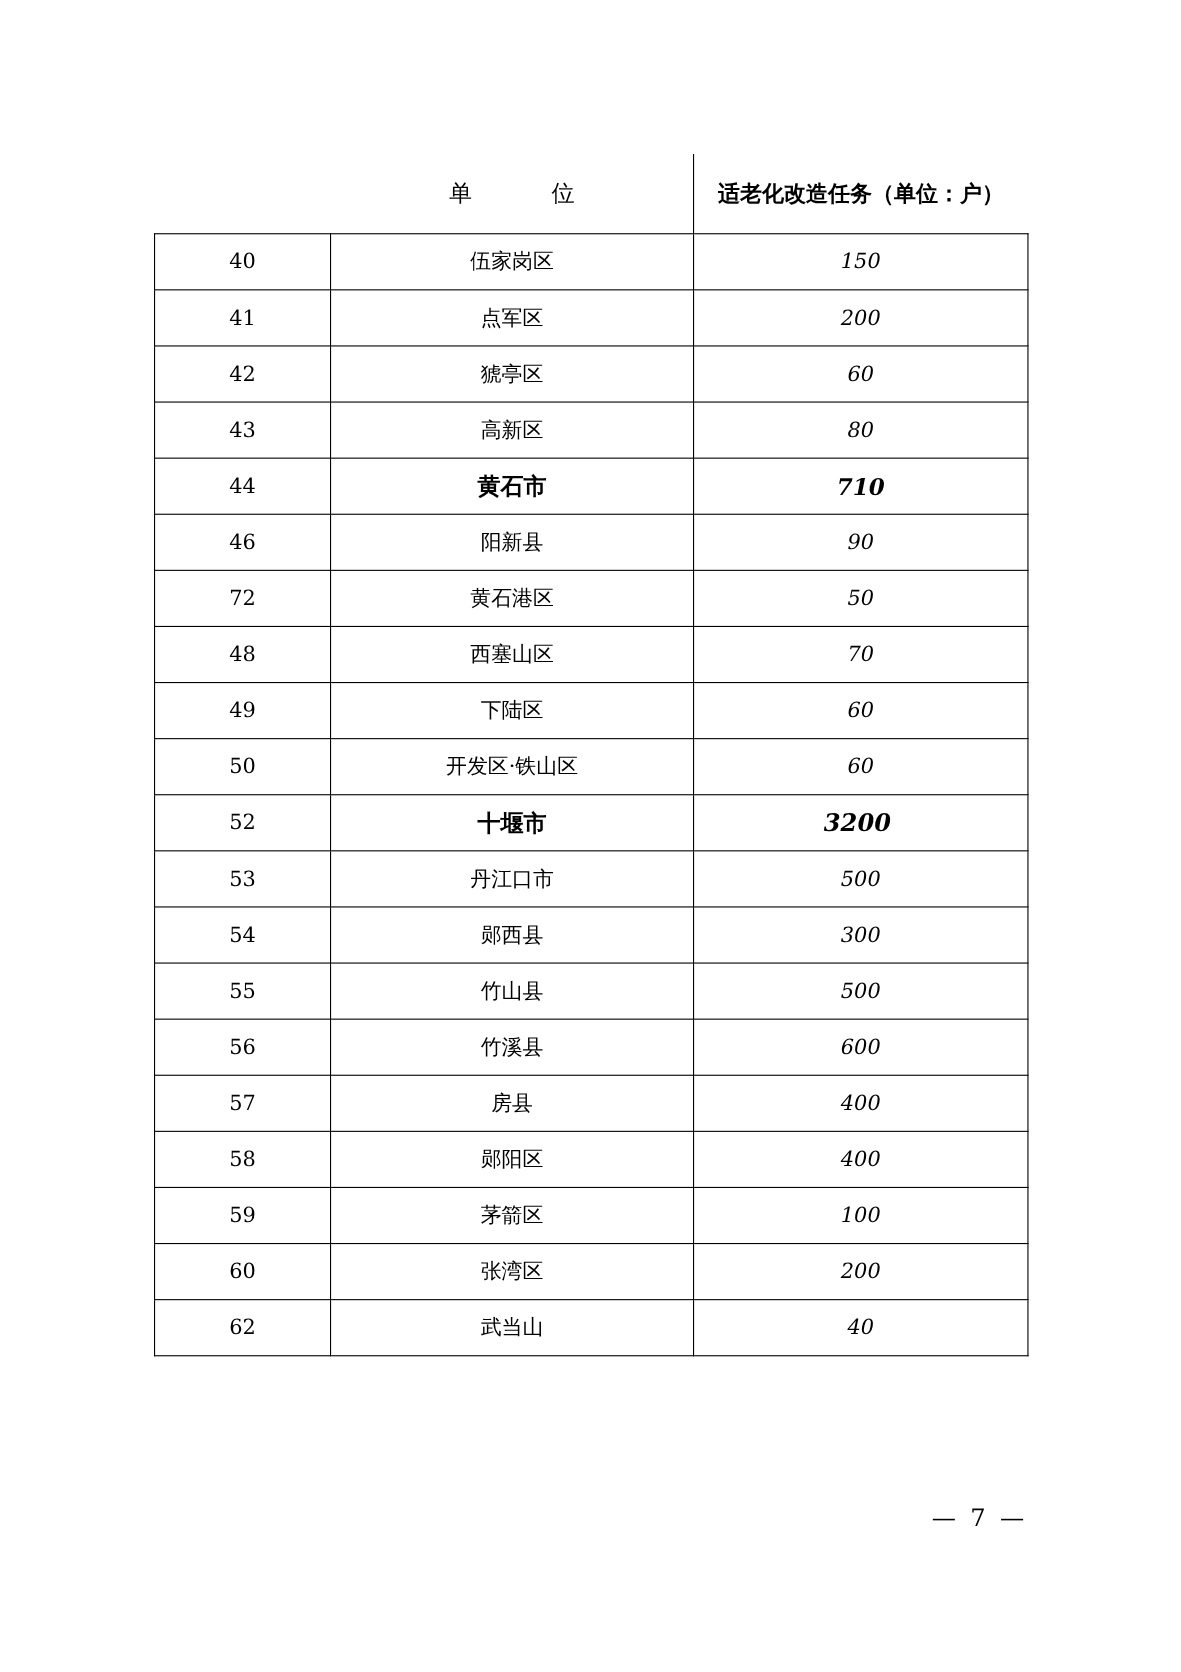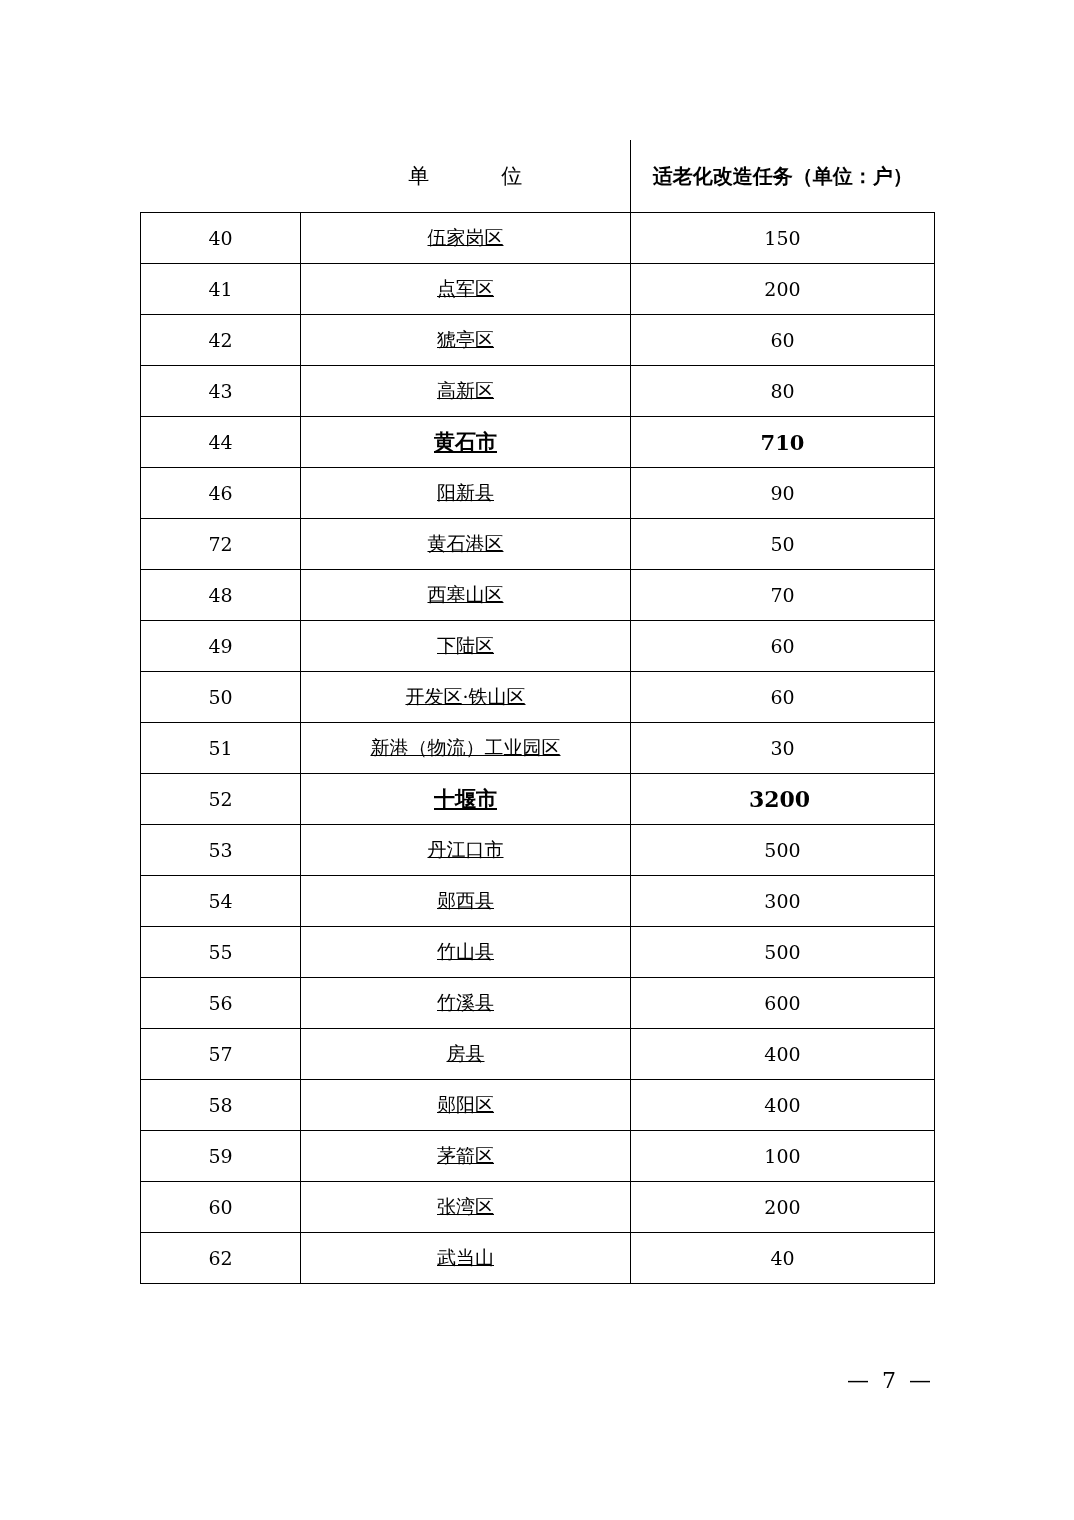--- a/index.html
+++ b/index.html
@@ -68,25 +68,25 @@
   col.c-index { width: 160px; }
   col.c-unit  { width: 330px; }
   col.c-task  { width: 304px; }
 
   td.c-idx {
     font-size: 20px;
     border-left: none;
   }
   td.c-name {
     font-size: 21px;
-    text-decoration: underline;
   }
   td.c-val {
     font-size: 19px;
     border-right: none;
+    font-style: italic;
   }
   tr.bold-row td.c-name,
   tr.bold-row td.c-val {
     font-weight: bold;
     font-size: 21px;
     margin-left: 37px;
   }
   tr.bold-row td.c-val.align-right {
     text-align: center;
     padding-right: 6px;
@@ -163,25 +163,20 @@
         <tr>
           <td class="c-idx">49</td>
           <td class="c-name">下陆区</td>
           <td class="c-val">60</td>
         </tr>
         <tr>
           <td class="c-idx">50</td>
           <td class="c-name">开发区·铁山区</td>
           <td class="c-val">60</td>
         </tr>
-        <tr>
-          <td class="c-idx">51</td>
-          <td class="c-name">新港（物流）工业园区</td>
-          <td class="c-val">30</td>
-        </tr>
         <tr class="bold-row">
           <td class="c-idx">52</td>
           <td class="c-name">十堰市</td>
           <td class="c-val align-right">3200</td>
         </tr>
         <tr>
           <td class="c-idx">53</td>
           <td class="c-name">丹江口市</td>
           <td class="c-val">500</td>
         </tr>

